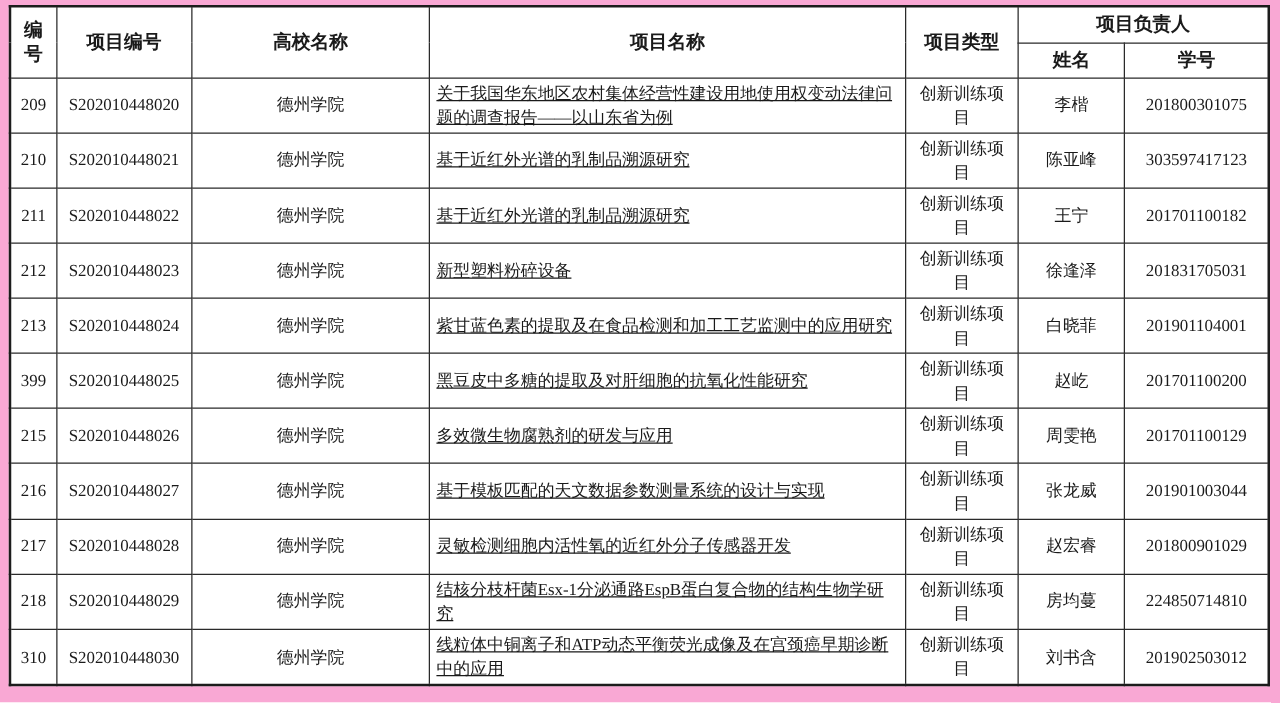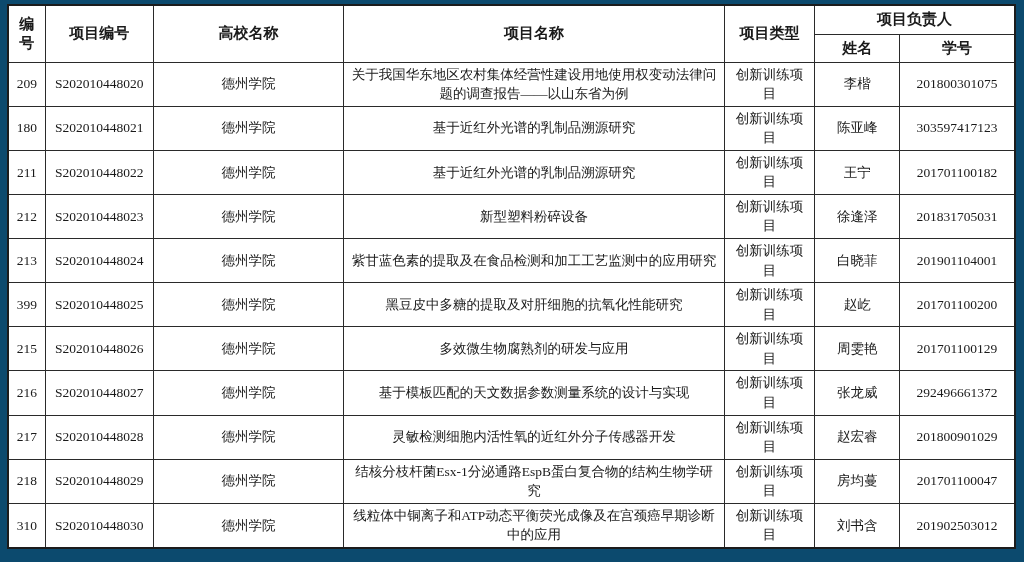--- a/index.html
+++ b/index.html
@@ -4,21 +4,21 @@
 <style>
   html, body {
     margin: 0;
     padding: 0;
     background: #ffffff;
   }
   .page {
     position: relative;
     width: 1024px;
     height: 562px;
-    background: #0c4a6e;
+    background: #f9a8d4;
     overflow: hidden;
     font-family: "Liberation Serif", "DejaVu Serif", serif;
     color: #1a1a1a;
   }
   table.projects {
     position: absolute;
     left: 7px;
     top: 4px;
     width: 1009px;
     border-collapse: collapse;
@@ -42,21 +42,22 @@
   }
   thead tr.top-row th { height: 29px; }
   thead tr.sub-row th { height: 28px; }
   table.projects td {
     font-size: 13.5px;
     text-align: center;
     height: 41px;
     line-height: 1.45;
   }
   table.projects td.left {
-    text-align: center;
+    text-align: left;
+    text-decoration: underline;
   }
   col.c-no        { width: 37px; }
   col.c-pid       { width: 108px; }
   col.c-univ      { width: 190px; }
   col.c-pname     { width: 380px; }
   col.c-ptype     { width: 90px; }
   col.c-lname     { width: 85px; }
   col.c-sid       { width: 115px; }
 </style>
 </head>
@@ -91,21 +92,21 @@
         <tr>
     <td>209</td>
     <td>S202010448020</td>
     <td>德州学院</td>
     <td class="left">关于我国华东地区农村集体经营性建设用地使用权变动法律问题的调查报告——以山东省为例</td>
     <td>创新训练项目</td>
     <td>李楷</td>
     <td>201800301075</td>
   </tr>
         <tr>
-    <td>180</td>
+    <td>210</td>
     <td>S202010448021</td>
     <td>德州学院</td>
     <td class="left">基于近红外光谱的乳制品溯源研究</td>
     <td>创新训练项目</td>
     <td>陈亚峰</td>
     <td>303597417123</td>
   </tr>
         <tr>
     <td>211</td>
     <td>S202010448022</td>
@@ -151,39 +152,39 @@
     <td>周雯艳</td>
     <td>201701100129</td>
   </tr>
         <tr>
     <td>216</td>
     <td>S202010448027</td>
     <td>德州学院</td>
     <td class="left">基于模板匹配的天文数据参数测量系统的设计与实现</td>
     <td>创新训练项目</td>
     <td>张龙威</td>
-    <td>292496661372</td>
+    <td>201901003044</td>
   </tr>
         <tr>
     <td>217</td>
     <td>S202010448028</td>
     <td>德州学院</td>
     <td class="left">灵敏检测细胞内活性氧的近红外分子传感器开发</td>
     <td>创新训练项目</td>
     <td>赵宏睿</td>
     <td>201800901029</td>
   </tr>
         <tr>
     <td>218</td>
     <td>S202010448029</td>
     <td>德州学院</td>
     <td class="left">结核分枝杆菌Esx-1分泌通路EspB蛋白复合物的结构生物学研究</td>
     <td>创新训练项目</td>
     <td>房均蔓</td>
-    <td>201701100047</td>
+    <td>224850714810</td>
   </tr>
         <tr>
     <td>310</td>
     <td>S202010448030</td>
     <td>德州学院</td>
     <td class="left">线粒体中铜离子和ATP动态平衡荧光成像及在宫颈癌早期诊断中的应用</td>
     <td>创新训练项目</td>
     <td>刘书含</td>
     <td>201902503012</td>
   </tr>

